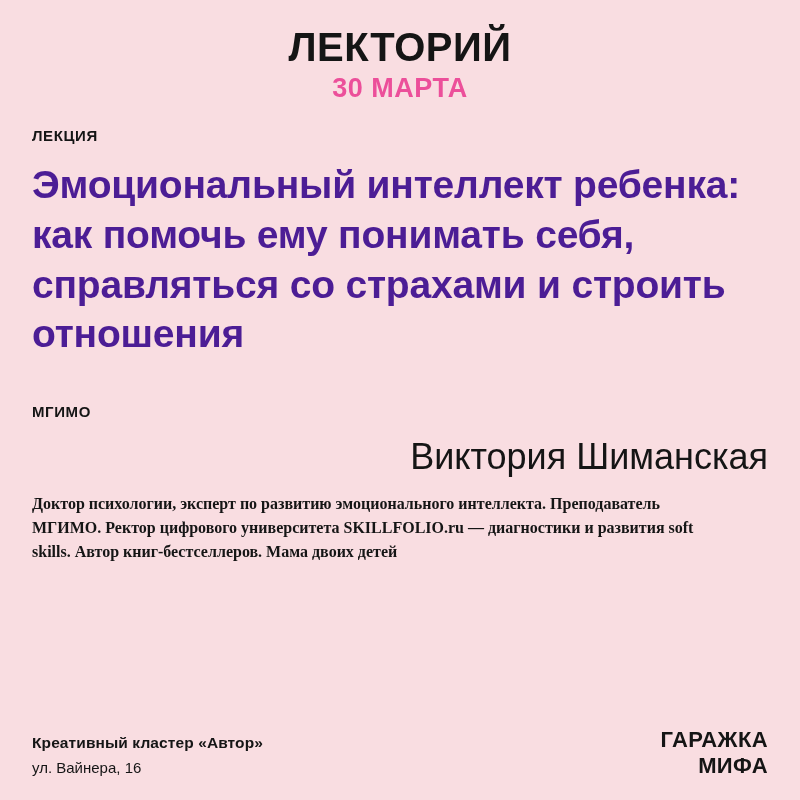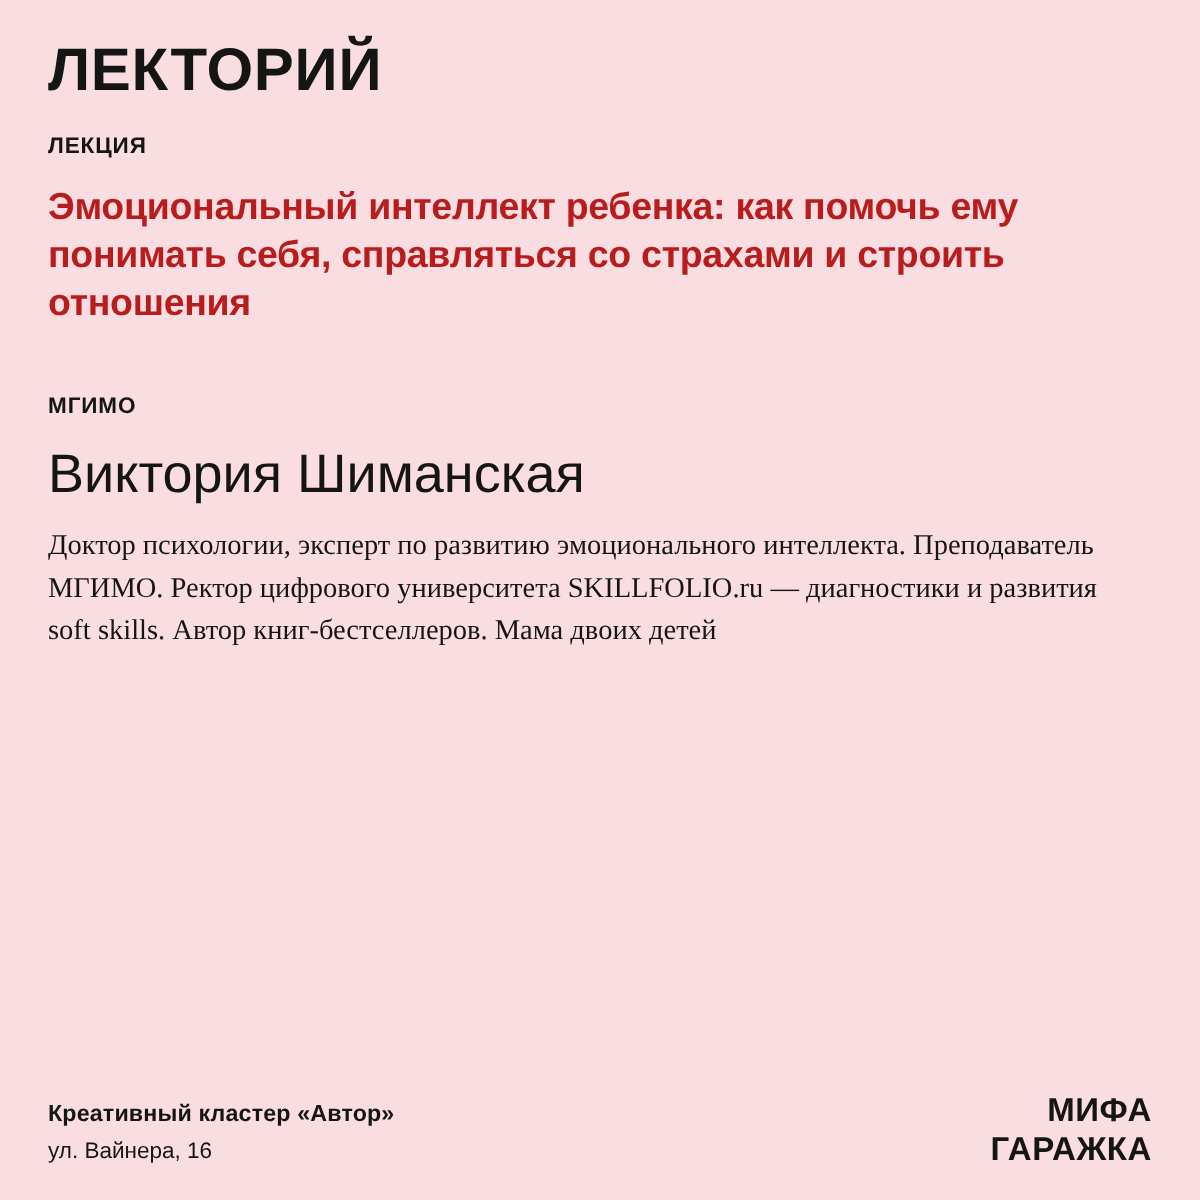--- a/index.html
+++ b/index.html
@@ -22,20 +22,21 @@
     padding: 26px 32px 22px 32px;
     display: flex;
     flex-direction: column;
   }
 
   
   .header {
     display: flex;
     align-items: center;
     justify-content: space-between;
+    flex-direction: column;
   }
   .brand {
     font-size: 40px;
     font-weight: bold;
     letter-spacing: 0.5px;
     line-height: 1.05;
     color: #151515;
   }
   .datetime {
     text-align: right;
@@ -55,46 +56,48 @@
     font-size: 15px;
     font-weight: bold;
     letter-spacing: 0.6px;
     color: #151515;
   }
   .lecture-block {
     margin-top: 21px;
   }
   .lecture-title {
     margin-top: 16px;
-    font-size: 25px;
+    font-size: 39px;
     font-weight: bold;
     line-height: 1.28;
     letter-spacing: -0.2px;
-    color: #b91c1c;
+    color: #4c1d95;
     max-width: 730px;
   }
 
   .lecturer-block {
     margin-top: 44px;
   }
   .lecturer-name {
     margin-top: 16px;
     font-size: 36px;
     font-weight: normal;
     line-height: 1.15;
     letter-spacing: 0px;
     color: #151515;
+    text-align: right;
   }
   .lecturer-bio {
     margin-top: 14px;
     font-family: "Liberation Serif", serif;
-    font-size: 19px;
+    font-size: 16px;
     line-height: 1.5;
     color: #151515;
     max-width: 700px;
+    font-weight: bold;
   }
 
   
   .footer {
     margin-top: auto;
     display: flex;
     align-items: flex-end;
     justify-content: space-between;
   }
   .venue {
@@ -126,38 +129,39 @@
   }
 </style>
 </head>
 <body>
 
 <div class="poster">
 
   <div class="header">
     <div class="brand">ЛЕКТОРИЙ</div>
     <div class="datetime">
+      <span class="date">30 МАРТА</span>
     </div>
   </div>
 
   <div class="lecture-block">
     <div class="kicker">ЛЕКЦИЯ</div>
     <div class="lecture-title">Эмоциональный интеллект ребенка: как помочь ему понимать себя, справляться со страхами и строить отношения</div>
   </div>
 
   <div class="lecturer-block">
     <div class="kicker">МГИМО</div>
     <div class="lecturer-name">Виктория Шиманская</div>
     <div class="lecturer-bio">Доктор психологии, эксперт по развитию эмоционального интеллекта. Преподаватель МГИМО. Ректор цифрового университета SKILLFOLIO.ru — диагностики и развития soft skills. Автор книг-бестселлеров. Мама двоих детей</div>
   </div>
 
   <div class="footer">
     <div class="venue">
       <span class="venue-name">Креативный кластер «Автор»</span>
       <span class="venue-address">ул. Вайнера, 16</span>
     </div>
     <div class="org-logo">
+      <span>ГАРАЖКА</span>
       <span>МИФА</span>
-      <span>ГАРАЖКА</span>
     </div>
   </div>
 
 </div>
 
 </body></html>

